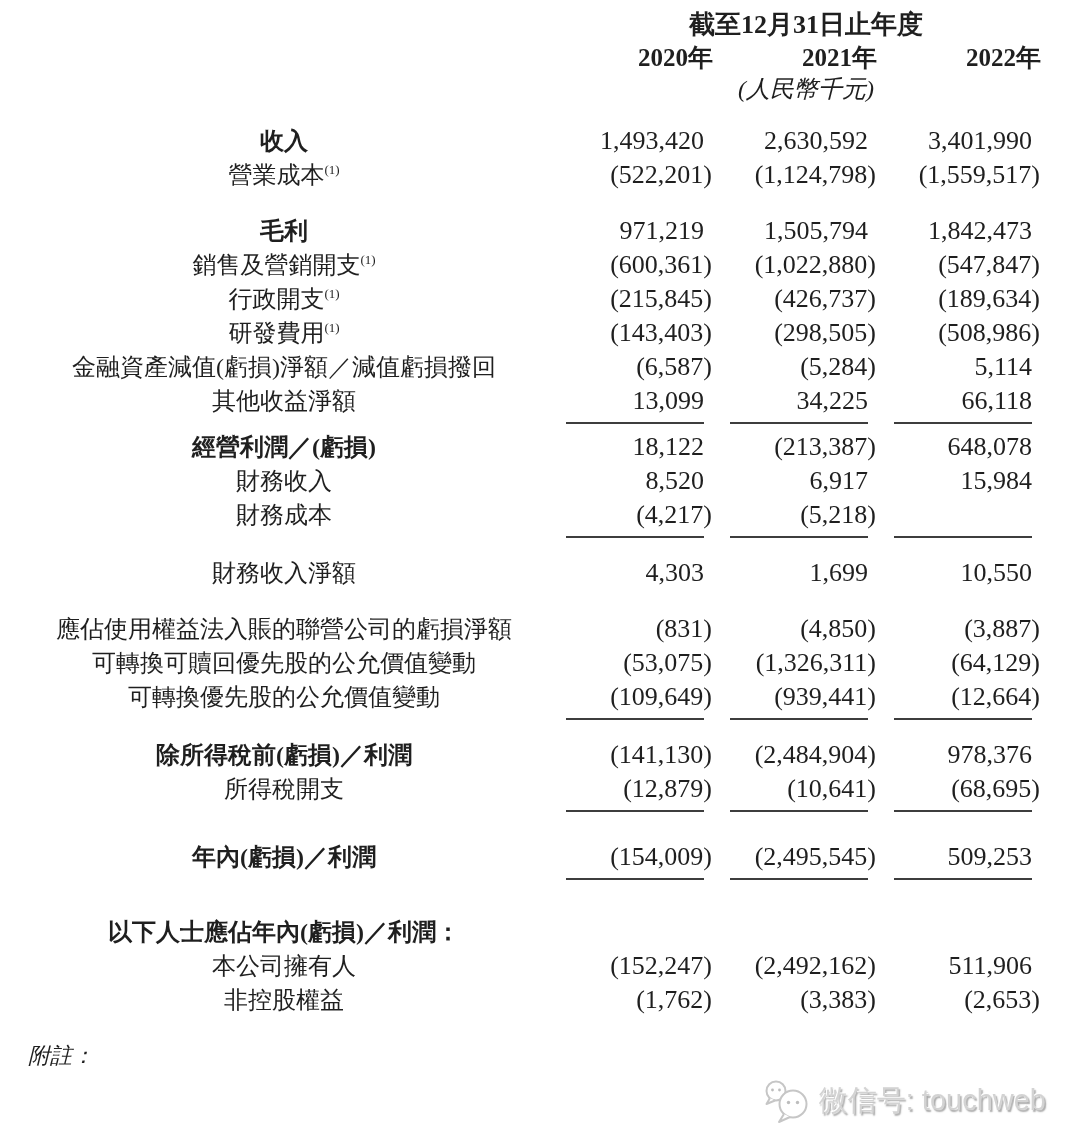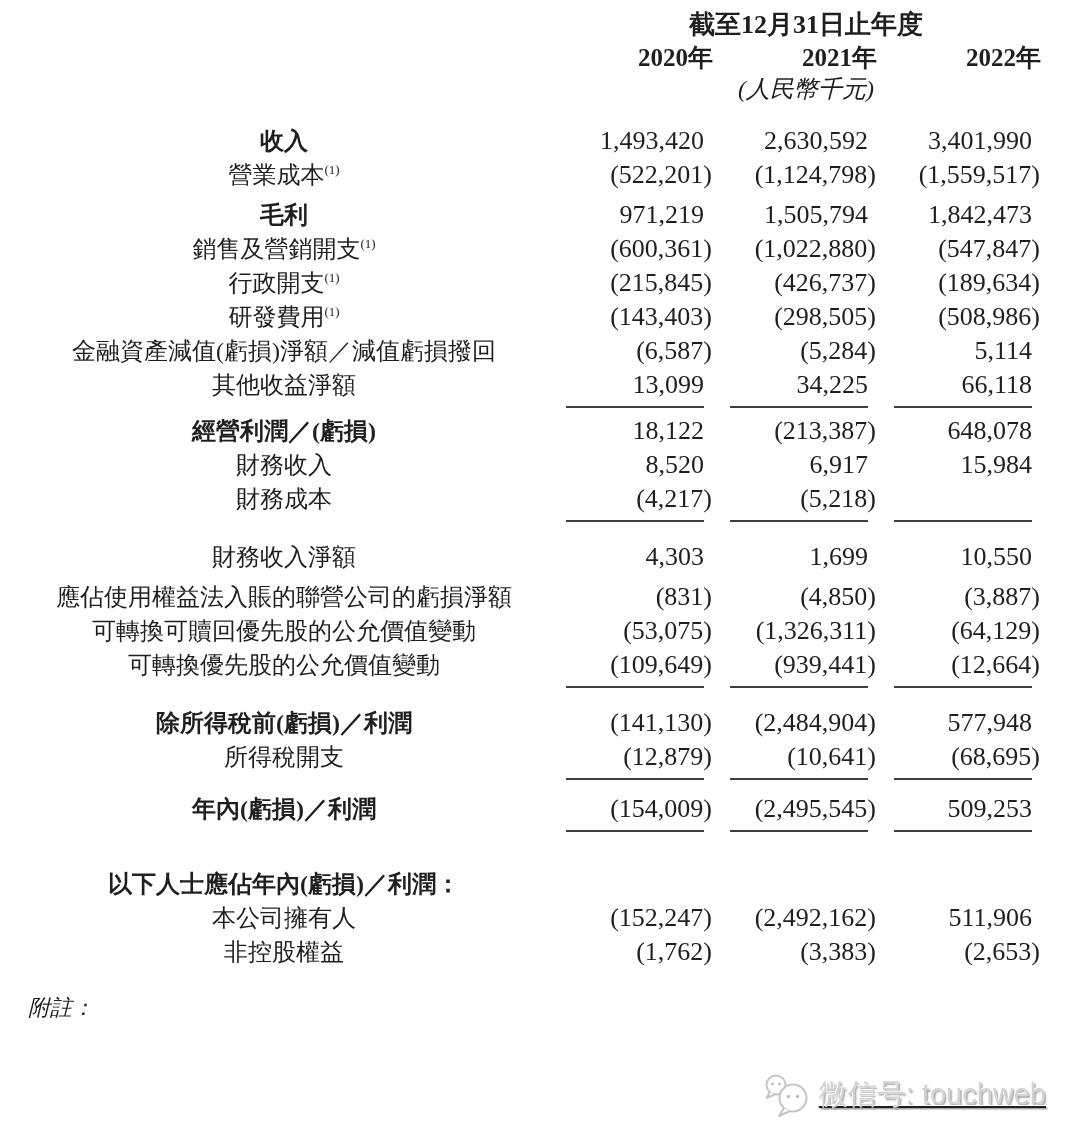--- a/index.html
+++ b/index.html
@@ -65,21 +65,21 @@
   .row .cell {
     width: 164px; flex: 0 0 164px;
     text-align: right;
     font-size: 26px;
     line-height: 33px;
     white-space: nowrap;
   }
   .row .cell.neg { position: relative; left: 8px; }
   .gap-xs { margin-top: 12px; }
   .gap-sm { }
-  .gap-md { margin-top: 6px; }
+  .gap-md { margin-top: 22px; }
   .gap-lg { margin-top: 30px; }
   
   .rule-row { display: flex; height: 12px; }
   .rule-row .label { width: 512px; flex: 0 0 512px; }
   .rule-row .cell {
     width: 164px; flex: 0 0 164px;
     display: flex; justify-content: flex-end;
   }
   .rule-row .rule {
     width: 138px; height: 2px;
@@ -90,25 +90,24 @@
   .footnote {
     margin-top: 24px;
     font-style: italic;
     font-size: 22px;
     line-height: 30px;
   }
   
   .watermark {
     position: absolute;
     right: 34px;
-    bottom: 6px;
+    bottom: 0;
     display: flex;
     align-items: center;
     gap: 7px;
-    text-decoration: underline;
   }
   .watermark .wm-text {
     font-family: "Liberation Sans", "DejaVu Sans", sans-serif;
     font-size: 29px;
     color: #d3d3d3;
     text-shadow: -1px -1px 0 #ffffff, 1.5px 1.5px 1.5px #a9a9a9;
     white-space: nowrap;
   }
   .watermark svg { display: block; }
 </style>
@@ -263,21 +262,21 @@
           <div class="rule"></div>
         </div>
     <div class="cell">
           <div class="rule"></div>
         </div>
   </div>
       <div class="row bold gap-xs">
     <div class="label"><span class="label-text">除所得稅前(虧損)／利潤</span></div>
     <div class="cell neg">(141,130)</div>
     <div class="cell neg">(2,484,904)</div>
-    <div class="cell">577,948</div>
+    <div class="cell">978,376</div>
   </div>
       <div class="row">
     <div class="label"><span class="label-text">所得稅開支</span></div>
     <div class="cell neg">(12,879)</div>
     <div class="cell neg">(10,641)</div>
     <div class="cell neg">(68,695)</div>
   </div>
       <div class="rule-row">
     <div class="label"></div>
     <div class="cell">

